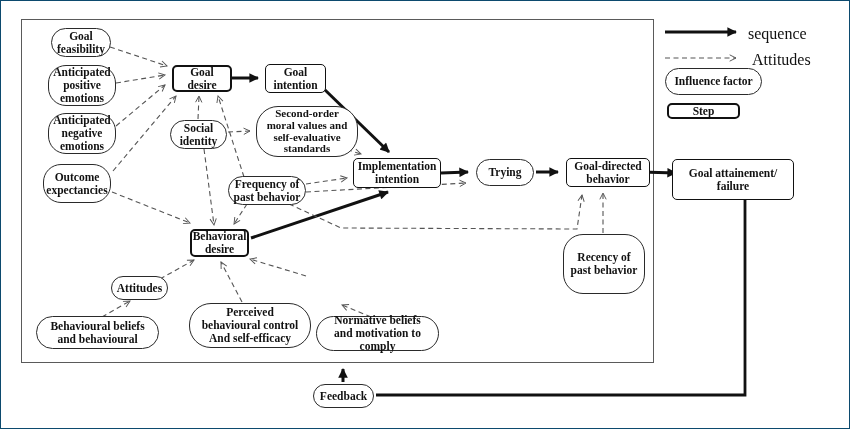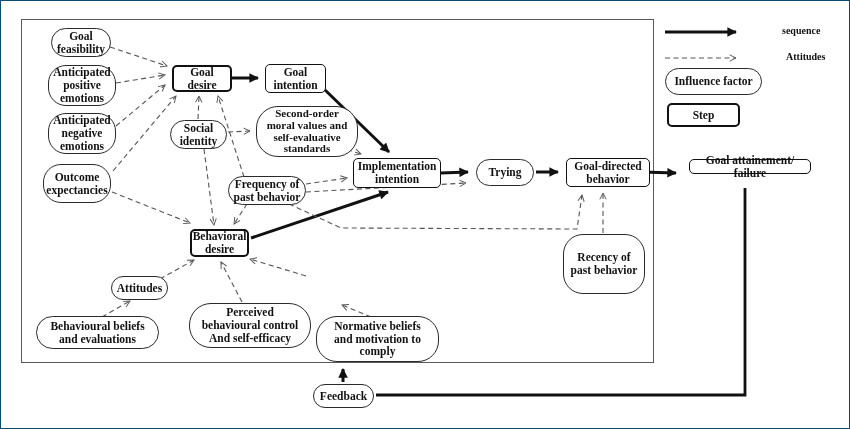--- a/index.html
+++ b/index.html
@@ -17,23 +17,22 @@
     position:absolute;z-index:2;box-sizing:border-box;background:#fff;
     display:flex;align-items:center;justify-content:center;text-align:center;
     font-weight:700;font-size:11.5px;line-height:1.12;white-space:pre-line;
     padding:0 2px;
   }
   .oval{border:1.3px solid #2a2a2a;border-radius:18px;}
   .step{border:1.7px solid #111;border-radius:5px;}
   .step.bold{border-width:2.2px;}
   .small{font-size:11px;line-height:1.08;}
   .legend-label{
-    position:absolute;z-index:2;font-weight:700;font-size:10px;line-height:1;
+    position:absolute;z-index:2;font-weight:400;font-size:16px;line-height:1;
     white-space:nowrap;
-    margin-left:34px;
   }
 </style>
 </head>
 <body>
 
 <div id="stage">
 
   <div id="model-box"></div>
 
   <svg id="edges" viewBox="0 0 850 429" xmlns="http://www.w3.org/2000/svg">
@@ -99,40 +98,40 @@
 moral values and
 self-evaluative
 standards</div>
   <div class="node oval" style="left:227px;top:175px;width:78px;height:29px">Frequency of
 past behavior</div>
   <div class="node oval" style="left:475px;top:158px;width:58px;height:27px">Trying</div>
   <div class="node oval" style="left:562px;top:233px;width:82px;height:60px;border-radius:20px">Recency of
 past behavior</div>
   <div class="node oval" style="left:110px;top:275px;width:57px;height:24px">Attitudes</div>
   <div class="node oval" style="left:35px;top:315px;width:123px;height:33px">Behavioural beliefs
-and evaluations</div>
+and behavioural</div>
   <div class="node oval" style="left:188px;top:302px;width:122px;height:45px;border-radius:22px">Perceived
 behavioural control
 And self-efficacy</div>
-  <div class="node oval" style="left:315px;top:315px;width:123px;height:46px;border-radius:21px">Normative beliefs
+  <div class="node oval" style="left:315px;top:315px;width:123px;height:35px;border-radius:21px">Normative beliefs
 and motivation to
 comply</div>
   <div class="node oval" style="left:312px;top:383px;width:61px;height:24px">Feedback</div>
 
   <div class="node step bold" style="left:171px;top:64px;width:60px;height:27px">Goal
 desire</div>
   <div class="node step" style="left:264px;top:63px;width:61px;height:29px">Goal
 intention</div>
   <div class="node step" style="left:352px;top:157px;width:88px;height:30px">Implementation
 intention</div>
   <div class="node step" style="left:565px;top:157px;width:84px;height:29px">Goal-directed
 behavior</div>
-  <div class="node step" style="left:688px;top:158px;width:122px;height:15px">Goal attainement/
+  <div class="node step" style="left:671px;top:158px;width:122px;height:41px">Goal attainement/
 failure</div>
   <div class="node step bold" style="left:189px;top:228px;width:59px;height:28px">Behavioral
 desire</div>
 
   <div class="legend-label" style="left:747px;top:25px">sequence</div>
   <div class="legend-label" style="left:751px;top:51px">Attitudes</div>
   <div class="node oval" style="left:664px;top:67px;width:97px;height:27px">Influence factor</div>
-  <div class="node step" style="left:666px;top:102px;width:73px;height:24px;border-width:2px">Step</div>
+  <div class="node step" style="left:666px;top:102px;width:73px;height:16px;border-width:2px">Step</div>
 
 </div>
 
 </body></html>

